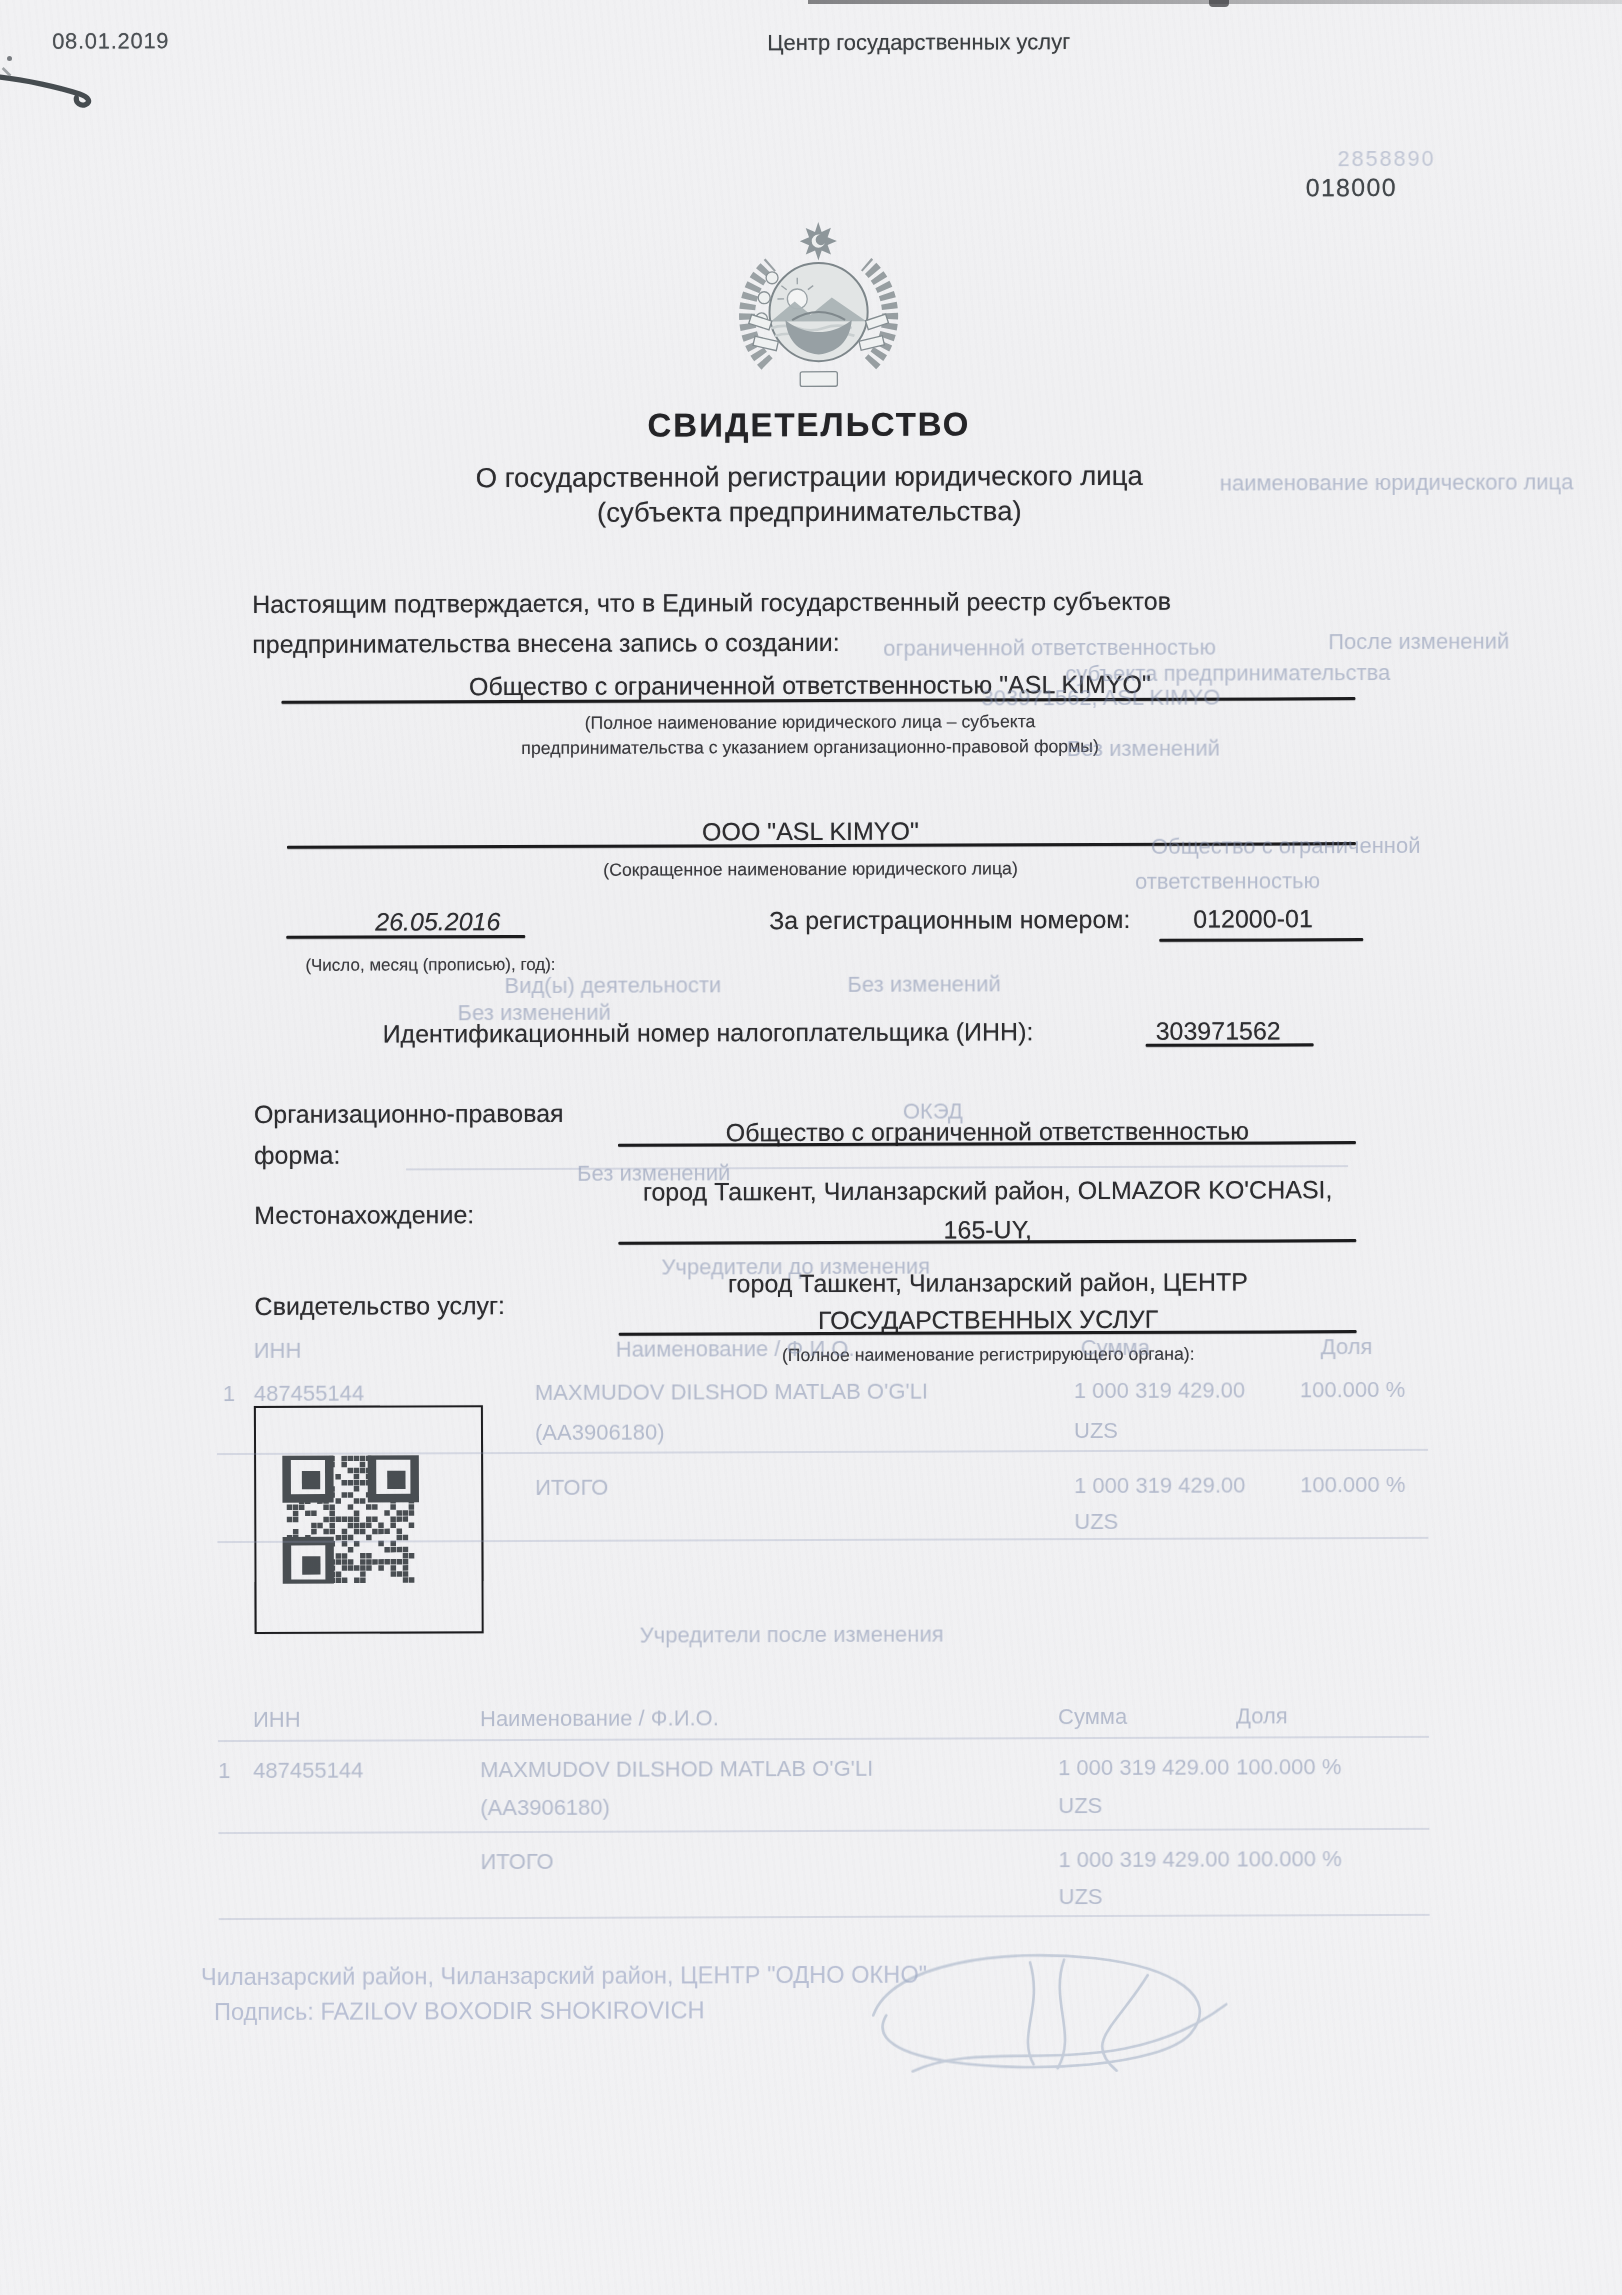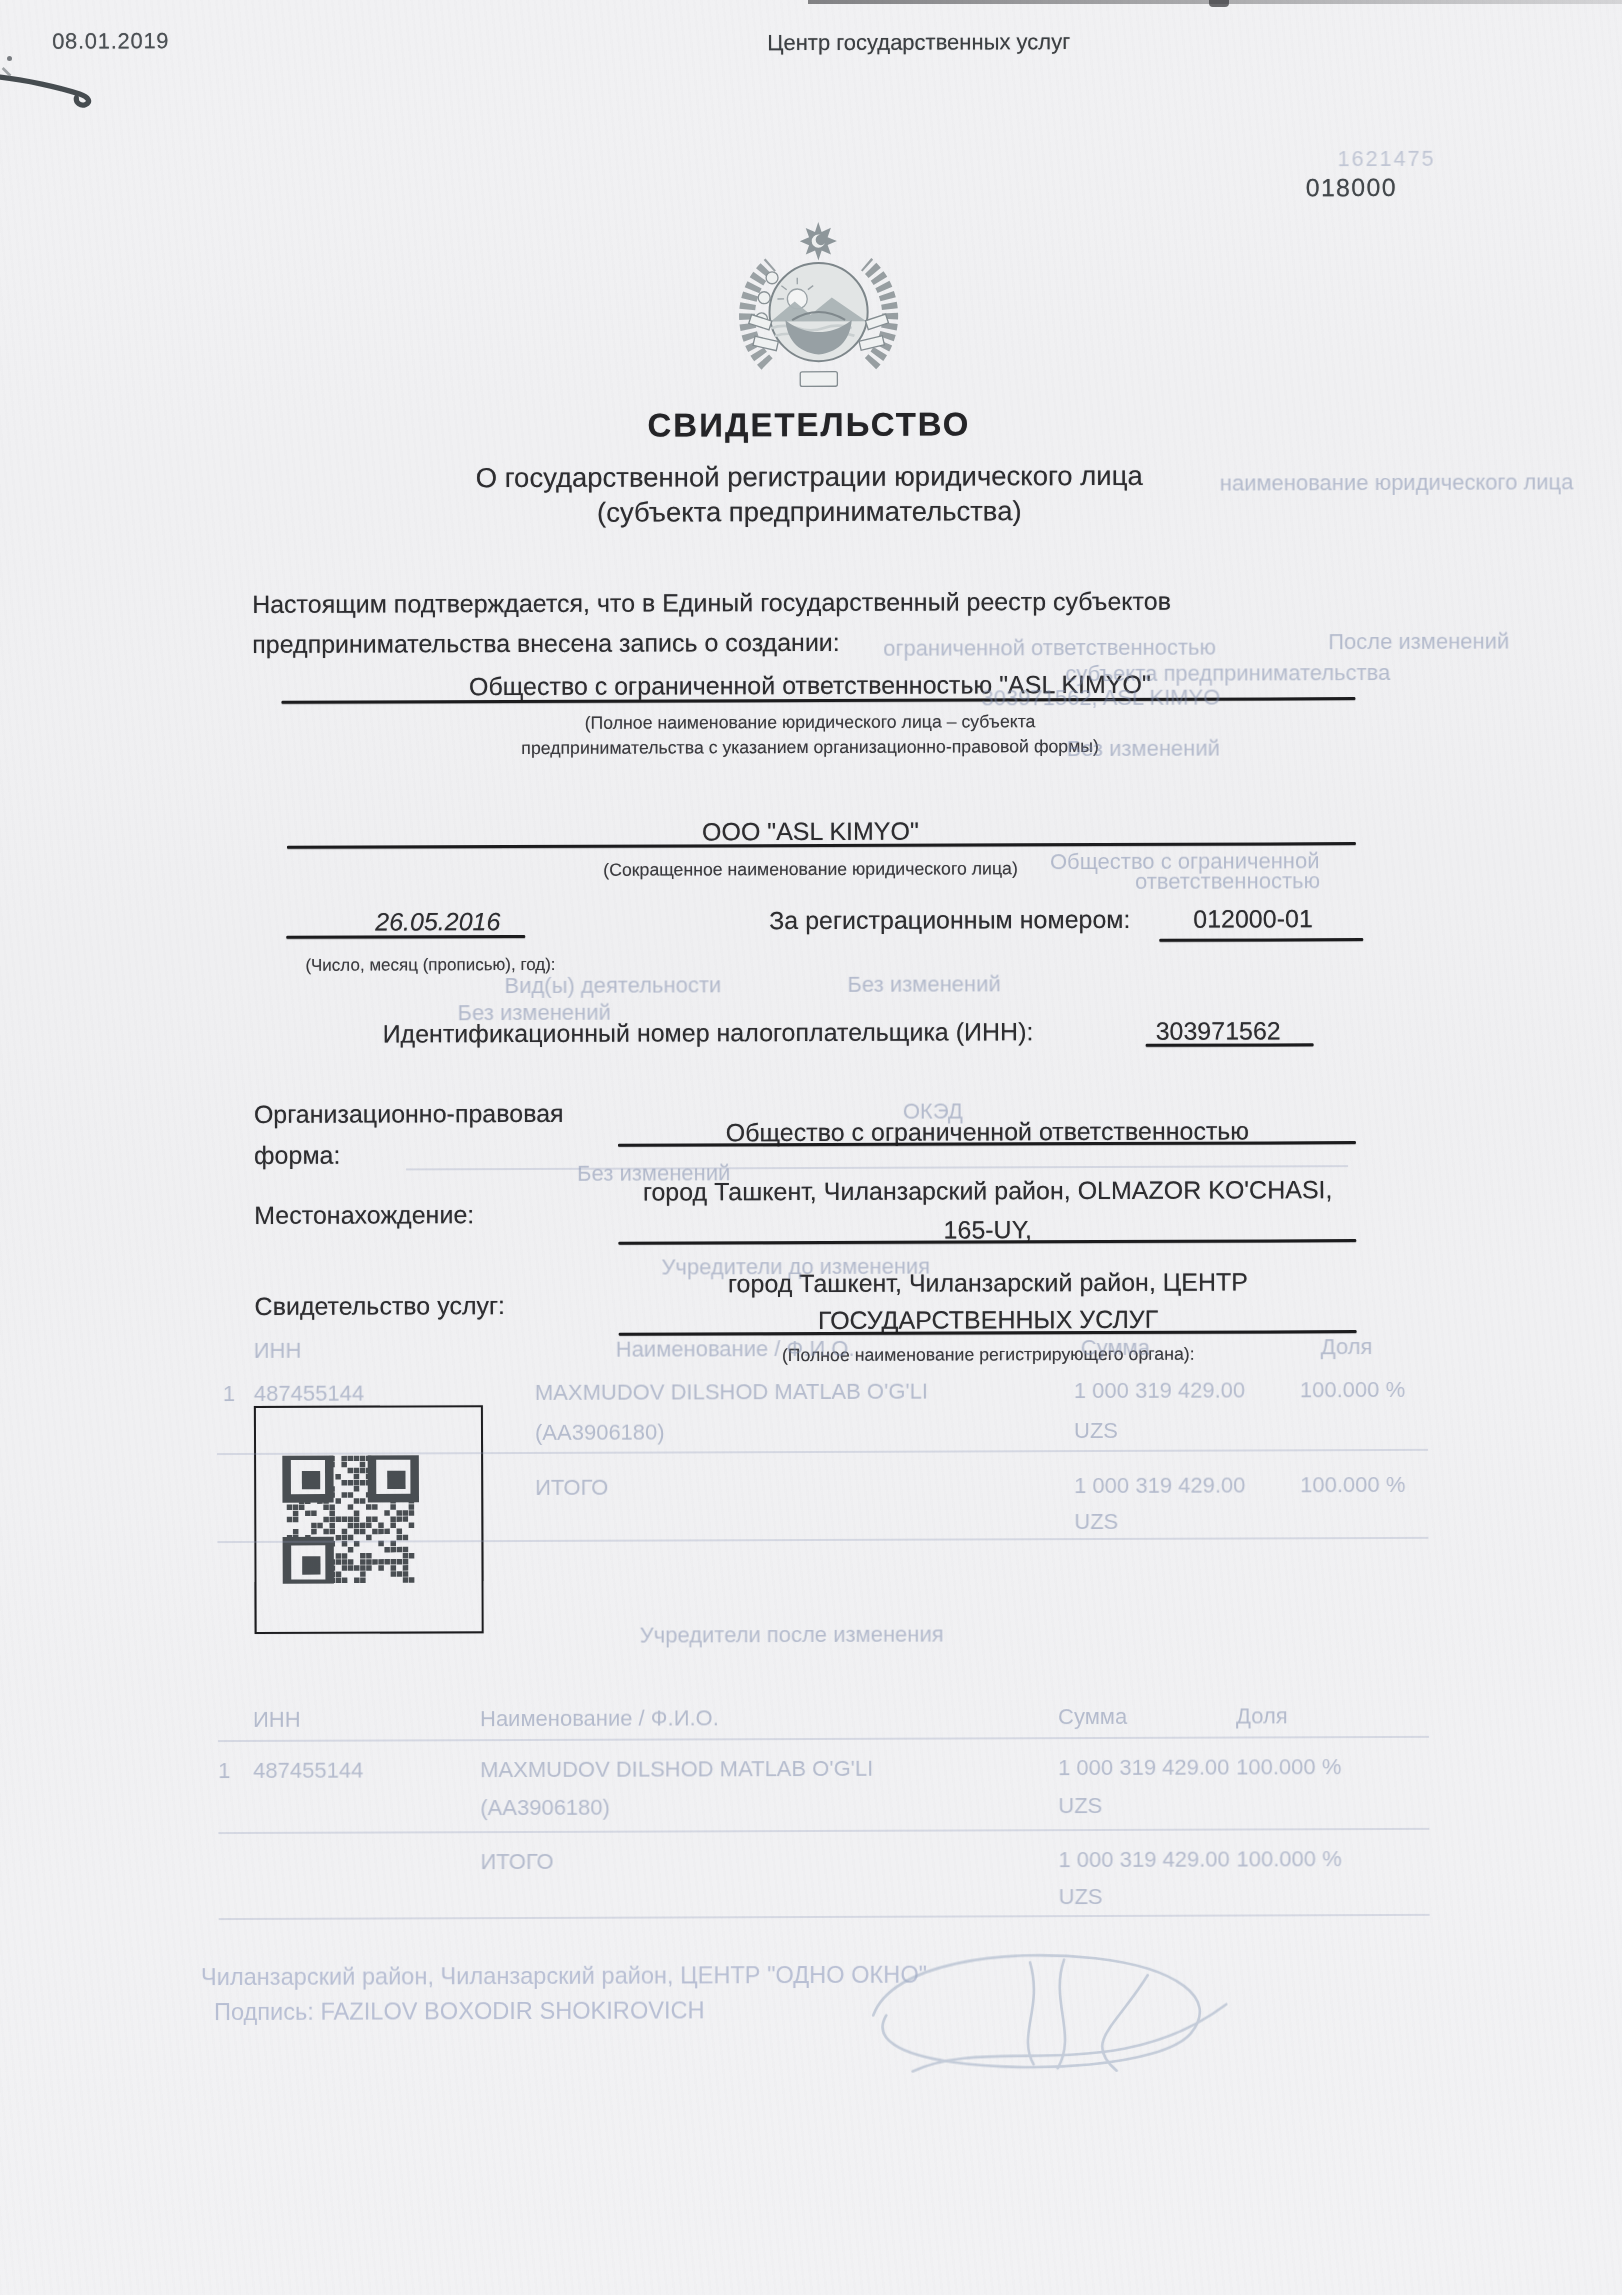--- a/index.html
+++ b/index.html
@@ -40,21 +40,21 @@
   <svg style="position:absolute;left:0;top:60px;" width="124" height="59" viewBox="0 0 190 90">
     <path d="M0,26 C38,30 92,42 122,52 C136,57 140,64 131,68 C124,71 116,66 117,58" fill="none" stroke="#333a3e" stroke-width="8" stroke-linecap="round" opacity="0.9"></path>
     <path d="M4,12 L16,24" stroke="#6b7276" stroke-width="4" opacity="0.6"></path>
   </svg>
 
   <div class="tilt">
 
     <div class="t" style="left:56px;top:26px;font-size:22px;color:#4b5054;letter-spacing:0.7px;">08.01.2019</div>
     <div class="t" style="left:771px;top:30px;font-size:22px;color:#3b3f42;">Центр государственных услуг</div>
 
-    <div class="ghost" style="left:1341px;top:148px;letter-spacing:2px;font-size:21.6px;opacity:.8;">1621475</div>
+    <div class="ghost" style="left:1341px;top:148px;letter-spacing:2px;font-size:21.6px;opacity:.8;">2858890</div>
     <div class="t" style="left:1309px;top:175px;font-size:25px;color:#42474b;letter-spacing:1.3px;">018000</div>
 
     <svg style="position:absolute;left:734px;top:220px;" width="175" height="171" viewBox="0 0 264 256">
       <path d="M54,216 A102,102 0 0 1 60,66" fill="none" stroke="#8b9397" stroke-width="24" stroke-dasharray="9 6" opacity="0.85"></path>
       <path d="M210,216 A102,102 0 0 0 204,66" fill="none" stroke="#878f93" stroke-width="24" stroke-dasharray="9 6" opacity="0.85"></path>
       <circle cx="62" cy="86" r="9" fill="#eef0f0" stroke="#8a9296" stroke-width="2"></circle>
       <circle cx="50" cy="116" r="9" fill="#eef0f0" stroke="#8a9296" stroke-width="2"></circle>
       <circle cx="46" cy="148" r="9" fill="#eef0f0" stroke="#8a9296" stroke-width="2"></circle>
       <polygon points="132,2 137,17 151,11 146,25 160,31 146,37 151,51 137,45 132,60 127,45 113,51 118,37 104,31 118,25 113,11 127,17" fill="#8d969a"></polygon>
       <circle cx="132" cy="31" r="10" fill="#edefef"></circle>
@@ -285,21 +285,21 @@
           <rect x="200" y="200" width="9" height="9"></rect>
         </g>
     </svg>
 
     <div class="ghost" style="left:1222px;top:472px;">наименование юридического лица</div>
     <div class="ghost" style="left:1330px;top:631px;">После изменений</div>
     <div class="ghost" style="left:885px;top:636px;">ограниченной ответственностью</div>
     <div class="ghost" style="left:1067px;top:662px;">субъекта предпринимательства</div>
     <div class="ghost" style="left:983px;top:686px;">303971562, ASL KIMYO</div>
     <div class="ghost" style="left:1068px;top:737px;">Без изменений</div>
-    <div class="ghost" style="left:1051px;top:835px;margin-top:15px;">Общество с ограниченной</div>
+    <div class="ghost" style="left:1152px;top:835px;">Общество с ограниченной</div>
     <div class="ghost" style="left:1136px;top:870px;">ответственностью</div>
     <div class="ghost" style="left:505px;top:972px;text-align:right;">Вид(ы) деятельности</div>
     <div class="ghost" style="left:848px;top:972px;">Без изменений</div>
     <div class="ghost" style="left:458px;top:999px;">Без изменений</div>
     <div class="ghost" style="left:903px;top:1099px;">ОКЭД</div>
     <div class="ghost" style="left:577px;top:1160px;">Без изменений</div>
     <div class="ghostline" style="left:406px;top:1167px;width:942px;"></div>
 
     <div class="ghost" style="left:661px;top:1254px;">Учредители до изменения</div>
     <div class="ghost" style="left:253px;top:1336px;">ИНН</div>

